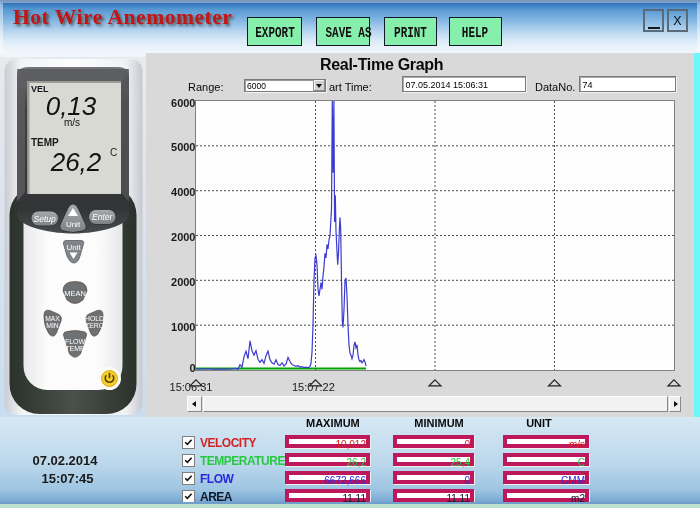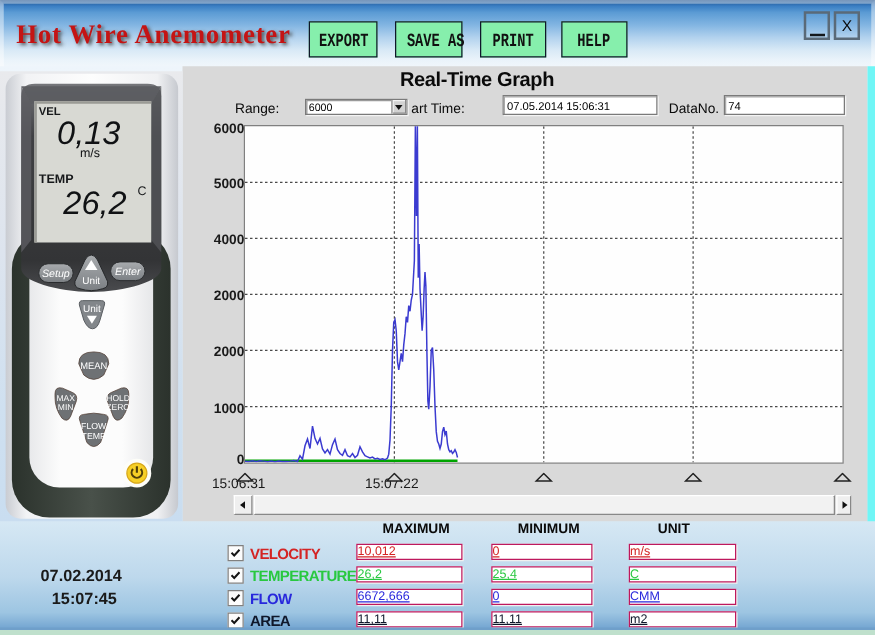--- a/index.html
+++ b/index.html
@@ -6,21 +6,21 @@
   body{width:700px;height:508px;overflow:hidden;position:relative;
        font-family:"Liberation Sans",sans-serif;
        background:linear-gradient(to bottom,#eef5fb 53px,#d6e8f4 417px,#bdd8ec 462px,#9dc5e2 490px,#76a7d2 502px);}
   .abs{position:absolute;}
   
   #header{left:0;top:0;width:700px;height:53px;
     background:linear-gradient(to bottom,#1c4f8c 0px,#3b7fc4 5px,#5b9bd4 10px,#82b5e2 20px,#b2d2ee 30px,#d8e9f6 40px,#eaf3fa 48px,#f0f6fb 53px);}
   #hbevel{left:0;top:0;width:700px;height:53px;
     border-left:3px solid rgba(255,255,255,.45);border-top:3px solid rgba(255,255,255,.4);border-right:3px solid rgba(255,255,255,.45);
     box-sizing:border-box;}
-  #title{left:13px;top:15px;font-family:"Liberation Serif",serif;font-weight:bold;
+  #title{left:13px;top:5px;font-family:"Liberation Serif",serif;font-weight:bold;
     font-size:21.5px;color:#c41414;letter-spacing:0.55px;text-shadow:2px 2px 3px rgba(70,70,70,.9);white-space:nowrap;}
   .tbtn{top:17px;height:29px;background:#86efac;border:1px solid #0f172a;box-sizing:border-box;
     font-family:"Liberation Mono",monospace;font-weight:bold;font-size:15px;
     color:#111;text-align:center;line-height:31px;}
   .tbtn span{display:inline-block;transform:scaleX(0.73);transform-origin:50% 50%;}
   #b1{left:247px;width:55px;}
   #b2{left:316px;width:54px;}
   #b3{left:384px;width:53px;}
   #b4{left:449px;width:53px;}
   .wbtn{top:9px;width:21px;height:23px;border:2px solid #5a6a78;box-sizing:border-box;text-align:center;}
@@ -53,22 +53,22 @@
   .ylab{left:158px;width:37.5px;text-align:right;font-size:11px;font-weight:bold;color:#1a1a1a;}
   .xlab{font-size:11px;color:#1a1a1a;top:380.5px;}
   
   #sbar{left:187px;top:396px;width:494px;height:16px;}
   .sbtn{position:absolute;top:0;height:16px;background:#efefef;border:1px solid #888;
     border-top-color:#fff;border-left-color:#fff;box-sizing:border-box;}
   
   .thead{top:417px;font-size:11px;font-weight:bold;color:#0a0a0a;text-align:center;}
   .cb{width:13px;height:13px;background:#fcfcfc;border:1px solid #808080;box-sizing:border-box;left:182px;}
   .rowlbl{left:200px;font-size:12px;font-weight:bold;letter-spacing:-0.5px;}
-  .cell{height:13px;background:#fff;border:1px solid #be185d;box-sizing:border-box;
-    box-shadow:1px 1px 0 #f0f0f0;font-size:10px;text-align:left;line-height:12px;text-decoration:underline;}
+  .cell{height:13px;background:#fff;border:4px solid #be185d;box-sizing:border-box;
+    box-shadow:1px 1px 0 #f0f0f0;font-size:10px;text-align:right;line-height:12px;}
   .cmax{left:285px;width:85px;}
   .cmin{left:393px;width:81px;}
   .cunit{left:503px;width:86px;}
   .red{color:#d42424;}
   .green{color:#28c840;}
   .blue{color:#2828dc;}
   .black{color:#0f172a;}
   
   #bline{left:0px;top:502px;width:700px;height:2px;background:#6f9fca;}
   #bgreen{left:0px;top:504px;width:700px;height:4px;background:#bfe0cc;}

